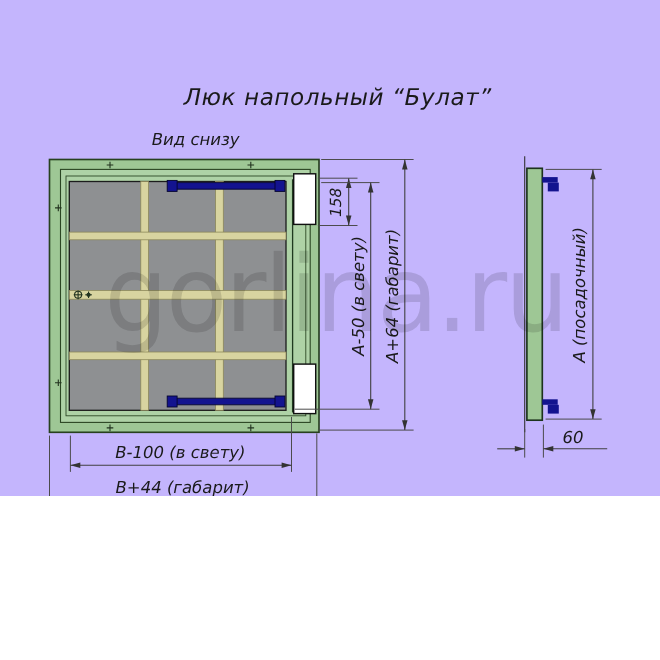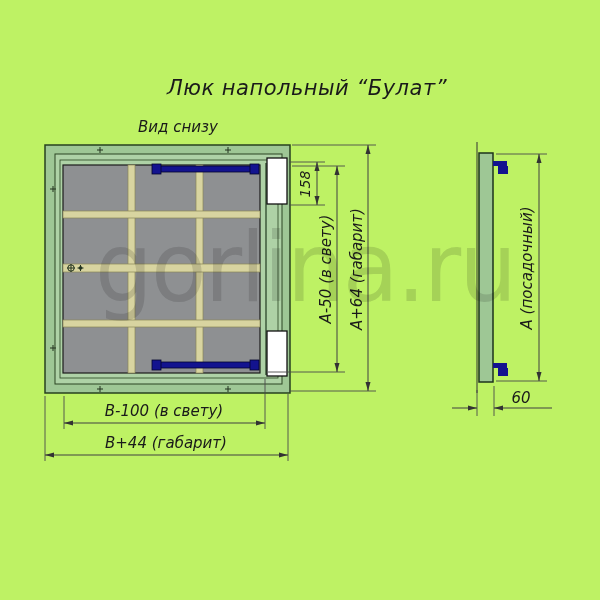--- a/index.html
+++ b/index.html
@@ -1,16 +1,16 @@
 <!DOCTYPE html>
 <html><head>
 <meta charset="utf-8">
 <style>
   html,body{margin:0;padding:0;background:#fff;}
-  .page{position:relative;width:600px;height:600px;background:#bef264;overflow:hidden;
+  .page{position:relative;width:600px;height:451px;background:#c4b5fd;overflow:hidden;
         font-family:"DejaVu Sans",sans-serif;}
   svg{display:block;}
   text{fill:#1a1a1a;}
   .it{font-style:italic;}
   .title-t{font-size:21px;letter-spacing:0.5px;}
   .label-t{font-size:15px;}
   .dim-t{font-size:15px;}
   .dim-s{font-size:14px;}
   .wm{font-size:96px;fill:#dedede;mix-blend-mode:multiply;letter-spacing:-2px;}
   .dimline{stroke:#404040;stroke-width:1;fill:none;}

